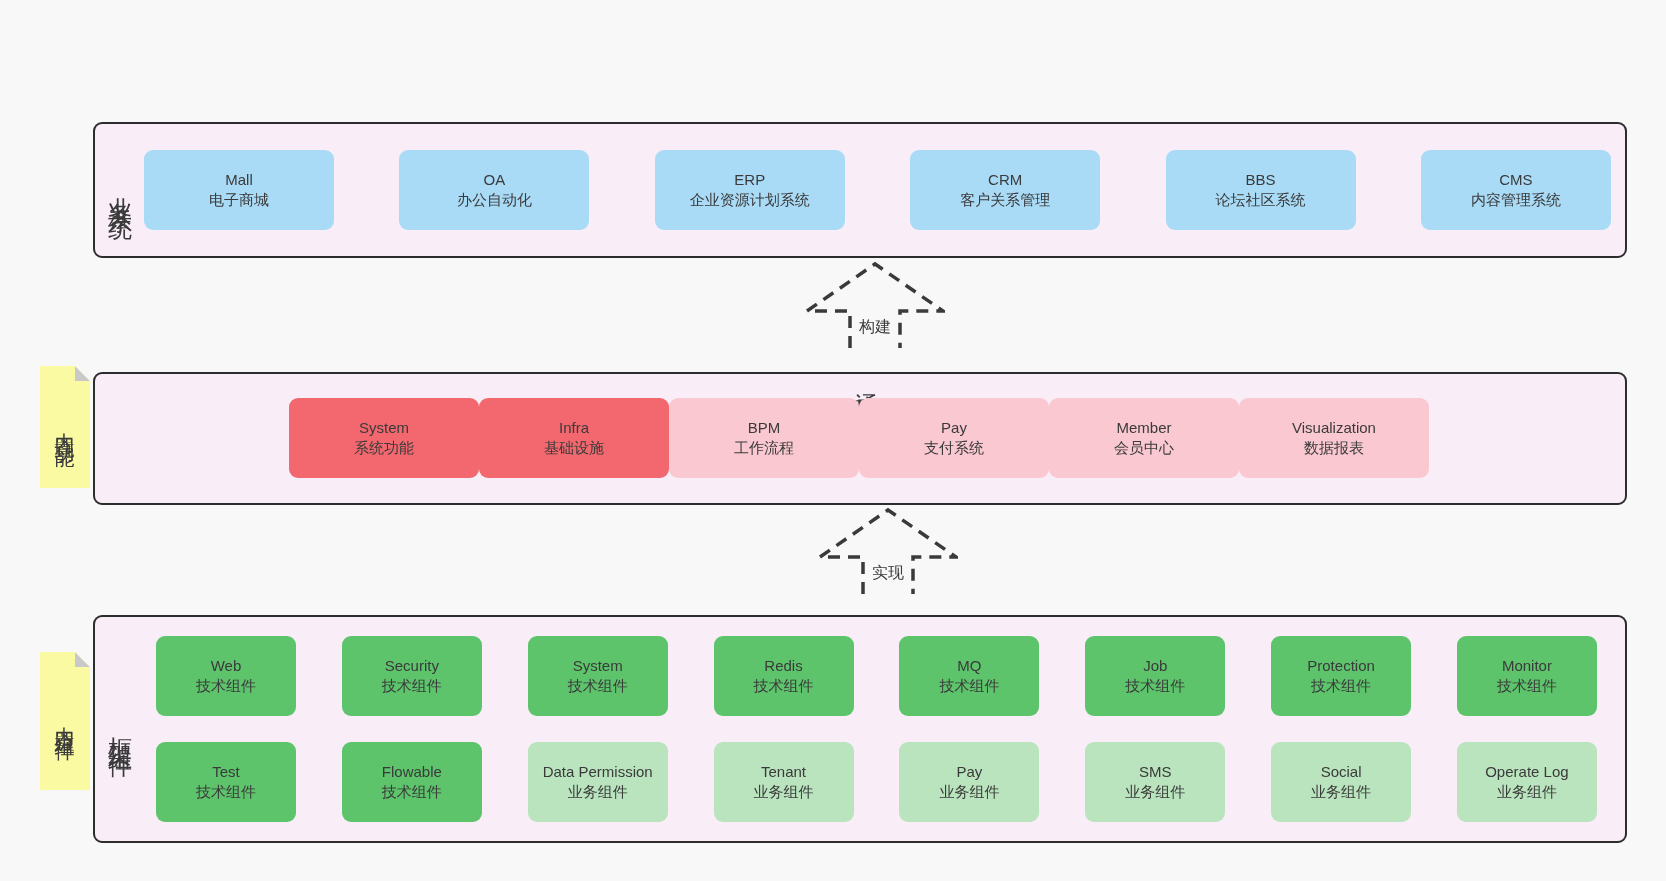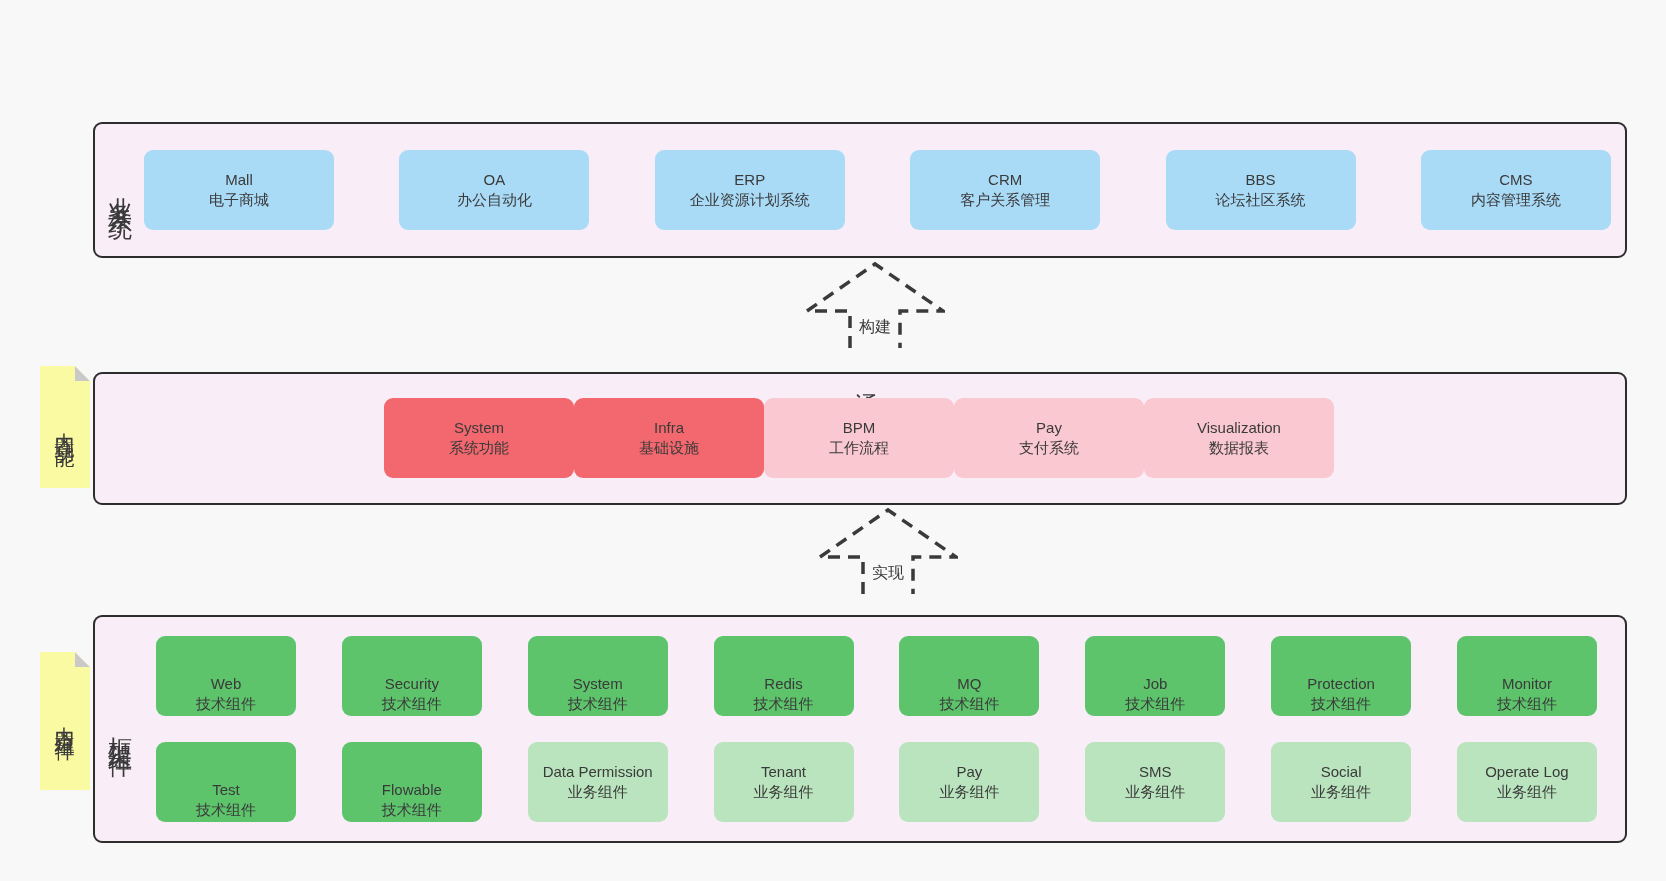--- a/index.html
+++ b/index.html
@@ -37,21 +37,21 @@
     box-sizing:border-box;border-radius:9px;
     display:flex;flex-direction:column;align-items:center;justify-content:center;
     text-align:center;font-size:15px;line-height:1.32;
     padding:2px 4px;
   }
   .w6{width:190px;height:80px;}
   .w8{width:140px;height:80px;}
   .blue{background:var(--blue,#a9dbf7);}
   .red{background:var(--red,#f2686e);}
   .pink{background:var(--pink,#fac8d0);}
-  .gdark{background:var(--green-dark,#5dc46c);justify-content:flex-end;}
+  .gdark{background:var(--green-dark,#5dc46c);}
   .glight{background:var(--green-light,#b9e4bd);}
   .sticky{
     position:absolute;width:50px;
     background:var(--sticky-yellow,#fafaa3);
     display:flex;align-items:center;justify-content:center;
     clip-path:polygon(0 0,calc(100% - 15px) 0,100% 15px,100% 100%,0 100%);
   }
   #sticky-common{left:40px;top:366px;height:122px;}
   #sticky-framework{left:40px;top:652px;height:138px;}
   .fold{
@@ -135,20 +135,24 @@
       </div>
       <div class="box w6 pink">
         <span>BPM</span>
         <span>工作流程</span>
       </div>
       <div class="box w6 pink">
         <span>Pay</span>
         <span>支付系统</span>
       </div>
       <div class="box w6 pink">
+        <span>Member</span>
+        <span>会员中心</span>
+      </div>
+      <div class="box w6 pink">
         <span>Visualization</span>
         <span>数据报表</span>
       </div>
     </div>
   </div>
 
   <div class="arrow" id="arrow-implement">
     <svg viewBox="0 0 140 90">
       <path d="M45,88 L45,51 L2,51 L70,4 L138,51 L95,51 L95,88"></path>
     </svg>

